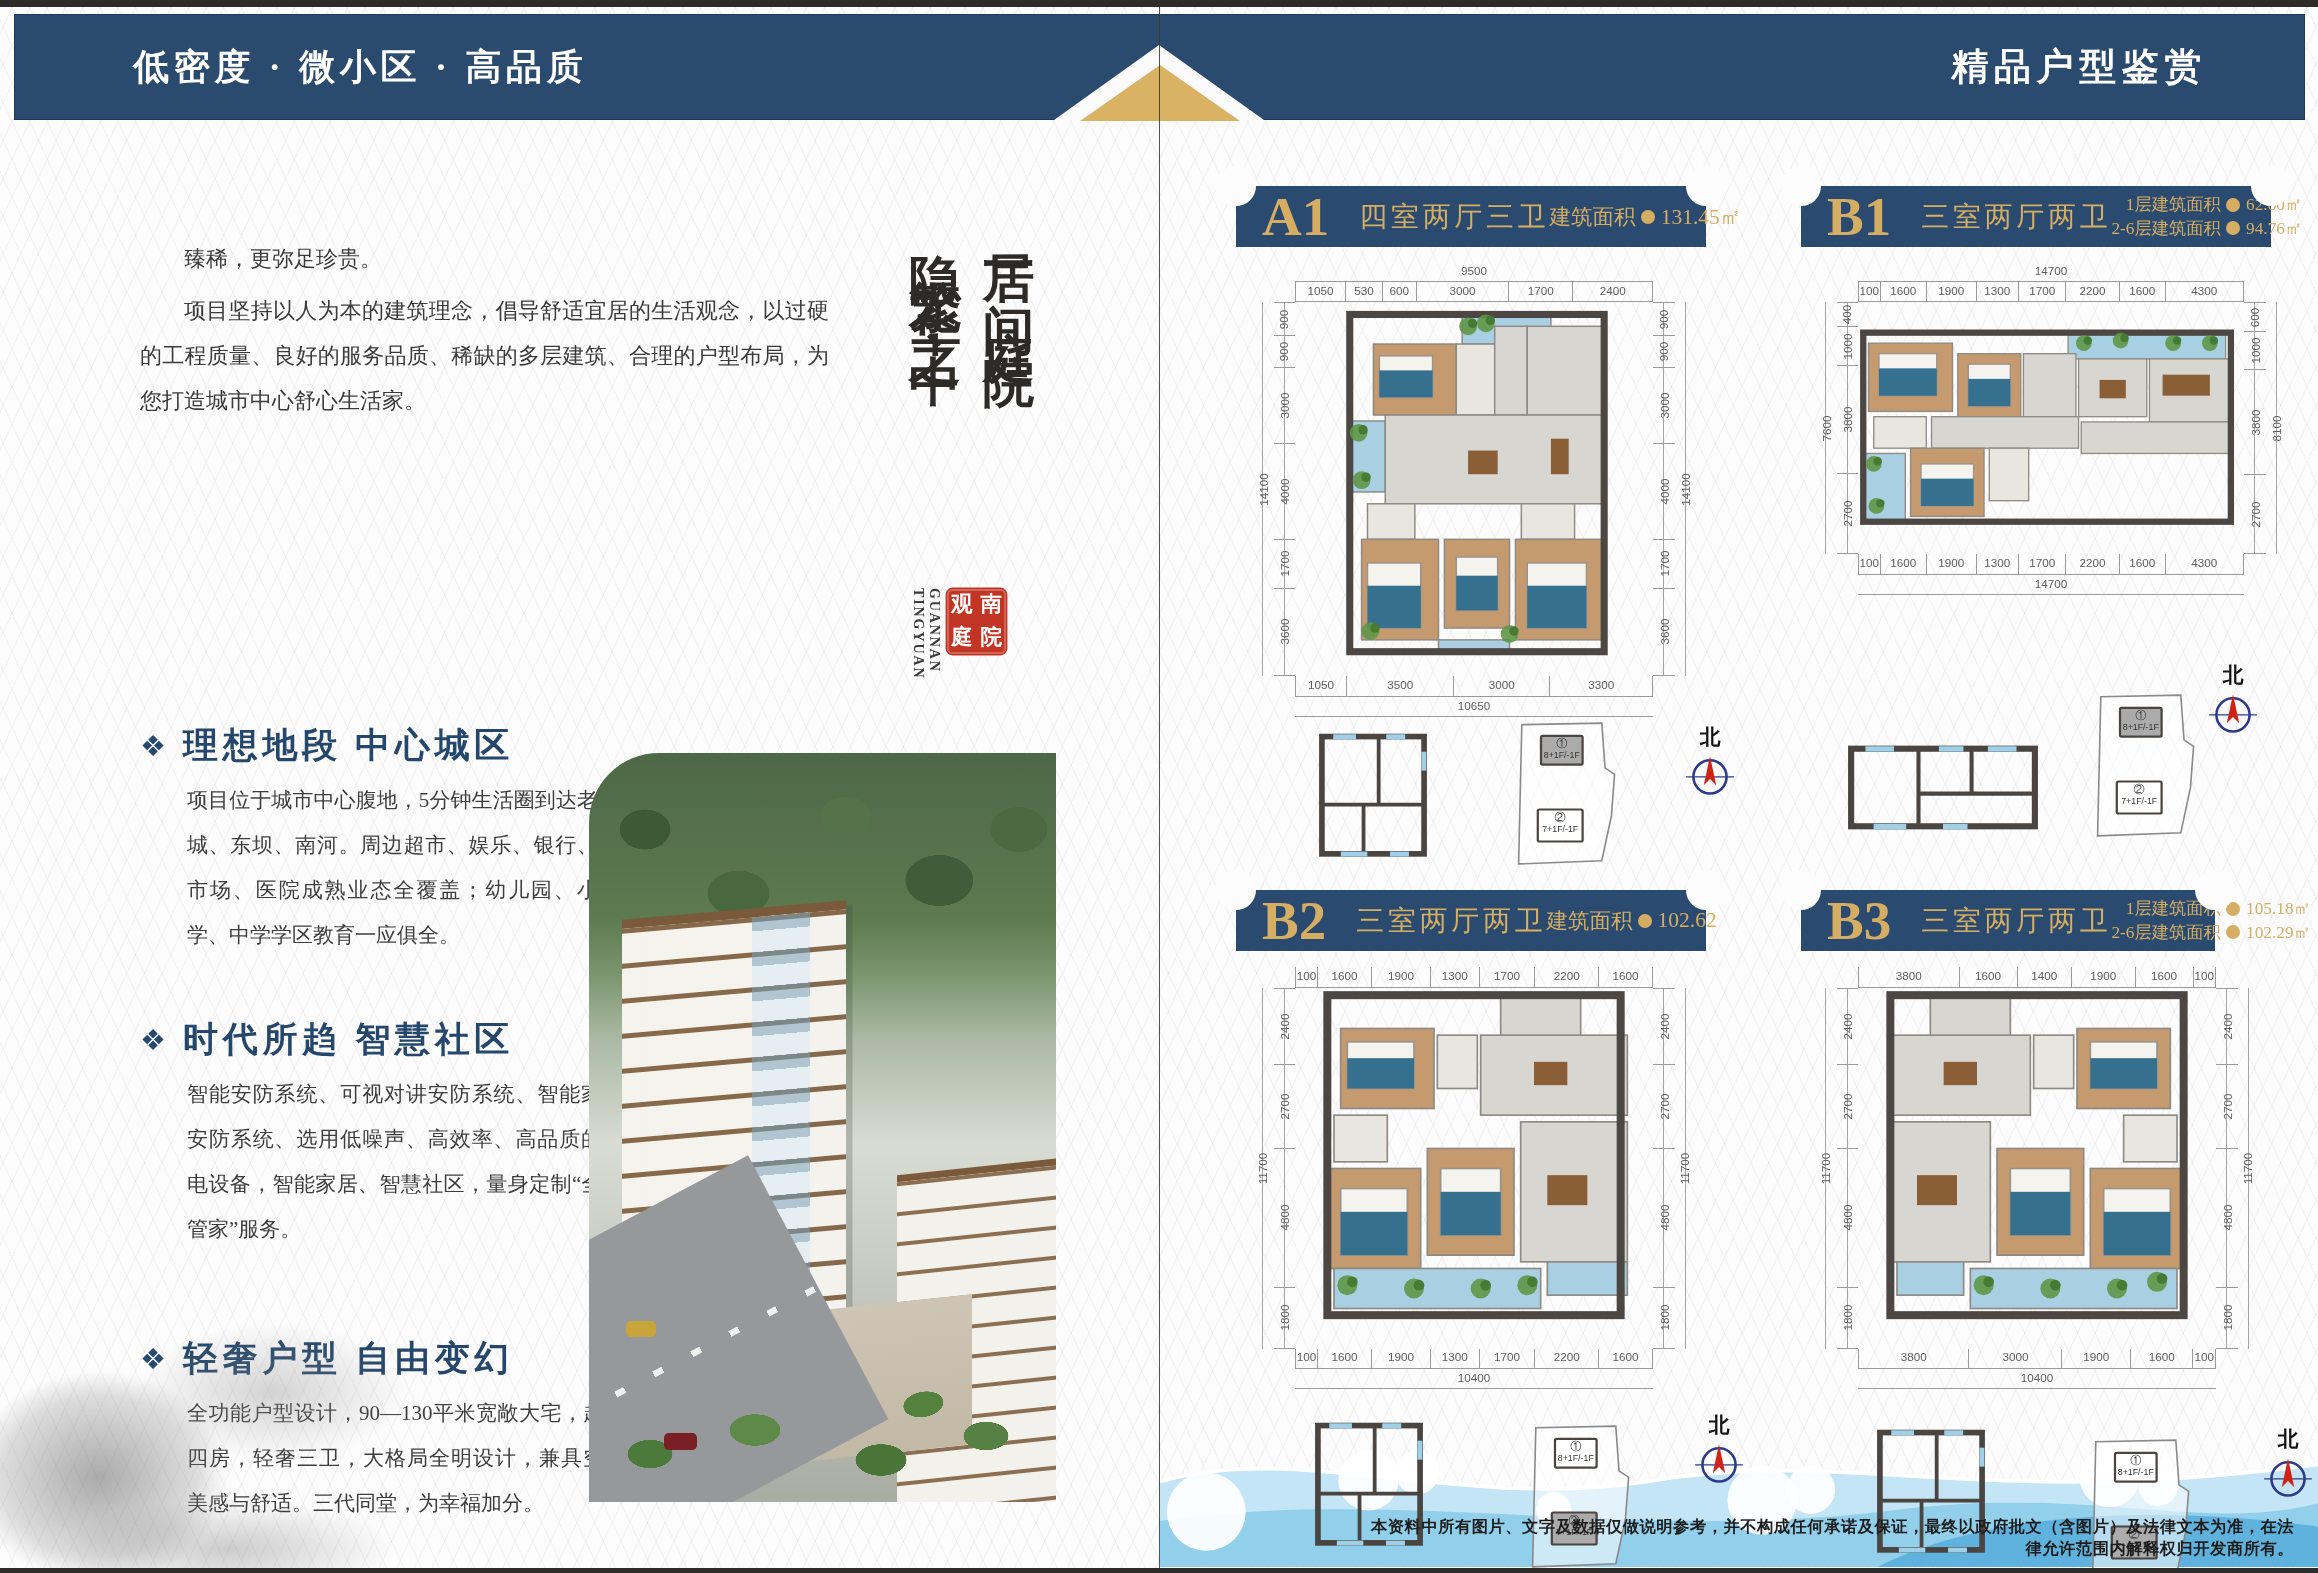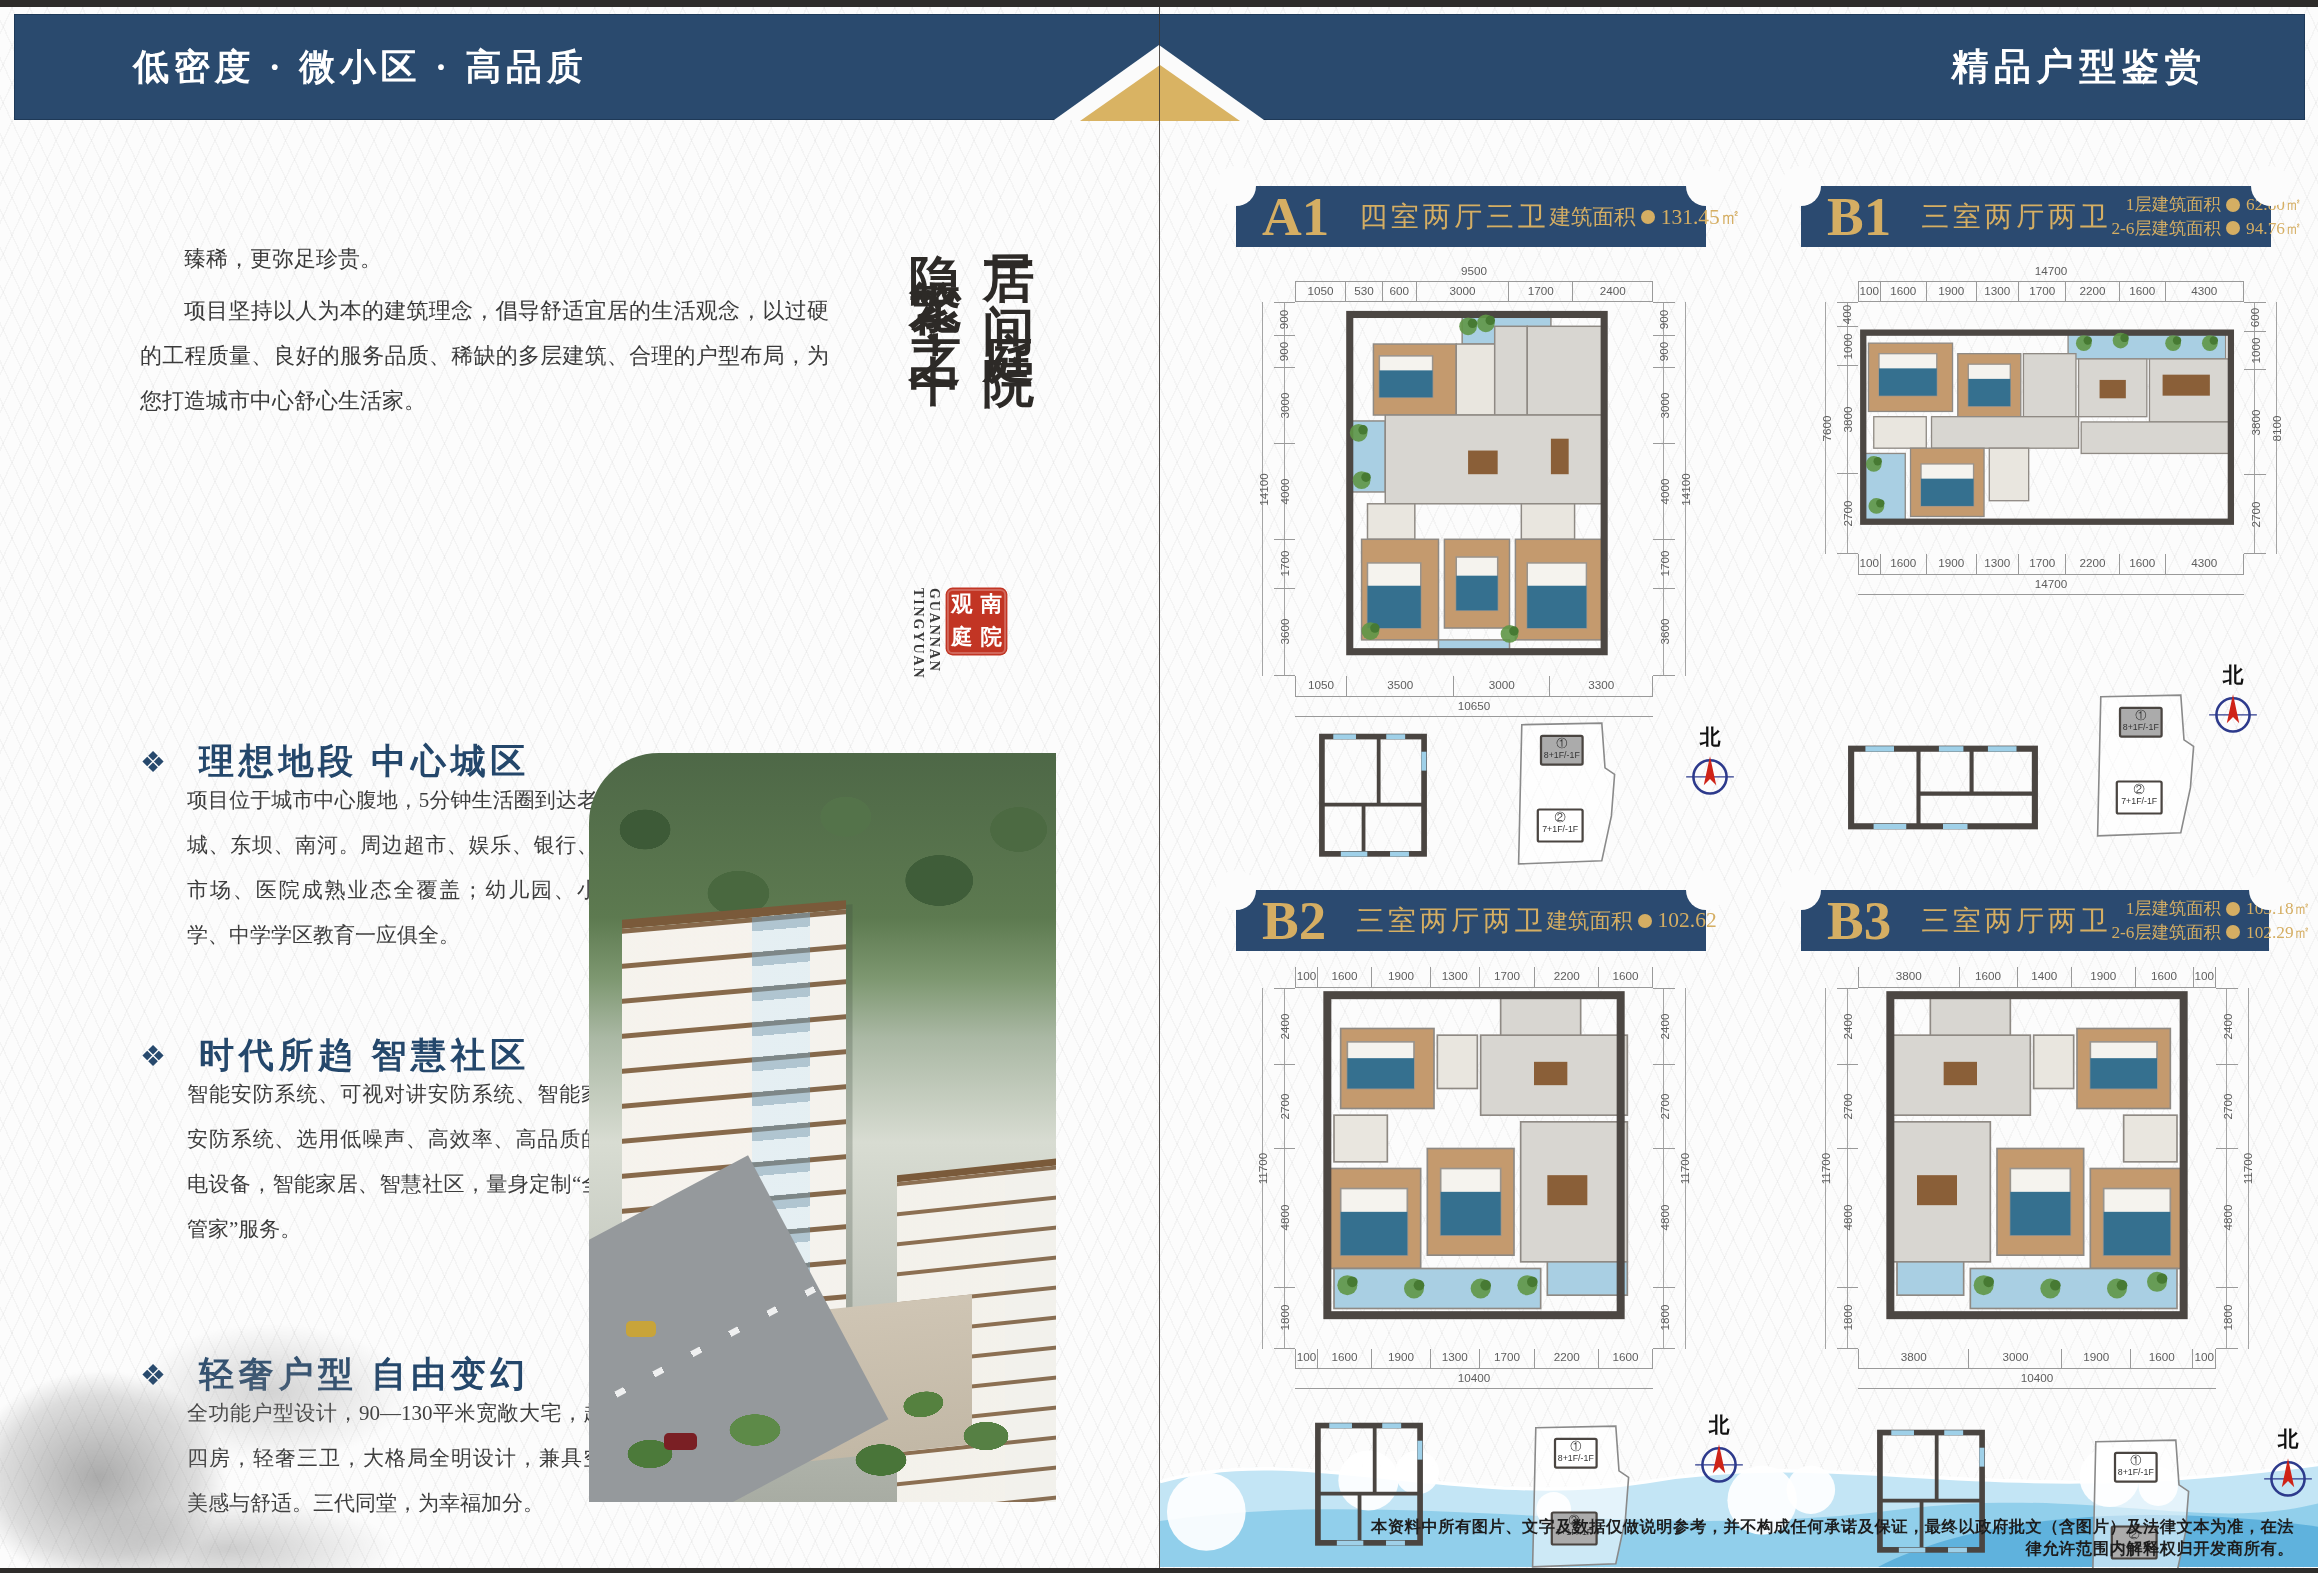--- a/index.html
+++ b/index.html
@@ -25,21 +25,21 @@
   .intro{left:140px;top:236px;width:689px;color:#3a3a3a;font-size:22px;line-height:2.05;text-align:justify;}
   .intro p{margin:0 0 6.5px 0;text-indent:2em;}
   .calligraphy{left:887px;top:213px;height:528px;writing-mode:vertical-rl;color:#2d2a27;font-weight:bold;z-index:1;}
   .calligraphy .col{font-size:52px;letter-spacing:25px;line-height:1;margin-left:21.5px;white-space:nowrap;}
   .latin-vert{left:910px;top:588px;height:154px;writing-mode:vertical-rl;font-family:"Liberation Serif",serif;font-size:14px;letter-spacing:1.9px;color:#3a3a3a;font-weight:bold;}
   .latin-vert span{margin-left:2.8px;}
   .seal{left:947px;top:589px;width:59px;height:65px;background:#c23524;border-radius:5.6px;display:grid;grid-template-columns:1fr 1fr;align-items:center;justify-items:center;box-shadow:0 0 0 1.4px #c23524, inset 0 0 0 1.9px rgba(255,255,255,.25);}
   .seal span{color:#fff;font-size:21.5px;font-weight:bold;line-height:1.2;}
   .section-title{display:flex;align-items:center;gap:17px;color:#24476b;}
   .knot{font-family:"DejaVu Sans",sans-serif;font-size:29px;color:#27496d;}
-  .section-title h3{margin:16px;font-size:35px;letter-spacing:4.7px;font-weight:bold;}
+  .section-title h3{margin:0;font-size:35px;letter-spacing:4.7px;font-weight:bold;}
   .section-body{color:#3d3d3d;font-size:21px;line-height:2.15;text-align:justify;}
   
   .render{left:589px;top:753px;width:467px;height:749px;border-top-left-radius:70px;overflow:hidden;
     background:linear-gradient(#4e6847 0%,#5d7a50 22%,#7d9770 30%,#aab8a4 38%,#d8dcd2 52%,#c4c8bf 72%,#a8aca3 100%);z-index:0;}
   .r-trees{position:absolute;left:0;top:0;width:100%;height:34%;
     background:
       radial-gradient(42px 33px at 12% 30%, #3d5a37 0 60%, transparent 61%),
       radial-gradient(51px 37px at 32% 55%, #49683f 0 60%, transparent 61%),
       radial-gradient(42px 33px at 55% 25%, #54734a 0 60%, transparent 61%),
       radial-gradient(56px 42px at 75% 50%, #3f5d39 0 60%, transparent 61%),
@@ -224,21 +224,21 @@
     <span class="plate-code">B2</span>
     <span class="plate-type">三室两厅两卫</span>
     <span class="plate-areas single">
         <div class="arow">
           <span>建筑面积</span>
           <span class="adot"></span>
           <span>102.62</span>
         </div>
       </span>
   </div>
-  <div class="abs plate" style="left:1801px;top:890px;width:468px;">
+  <div class="abs plate" style="left:1801px;top:890px;width:414px;">
     <span class="notch nl"></span>
     <span class="notch nr"></span>
     <span class="plate-code">B3</span>
     <span class="plate-type">三室两厅两卫</span>
     <span class="plate-areas double">
         <div class="arow">
           <span>1层建筑面积</span>
           <span class="adot"></span>
           <span>105.18㎡</span>
         </div>

